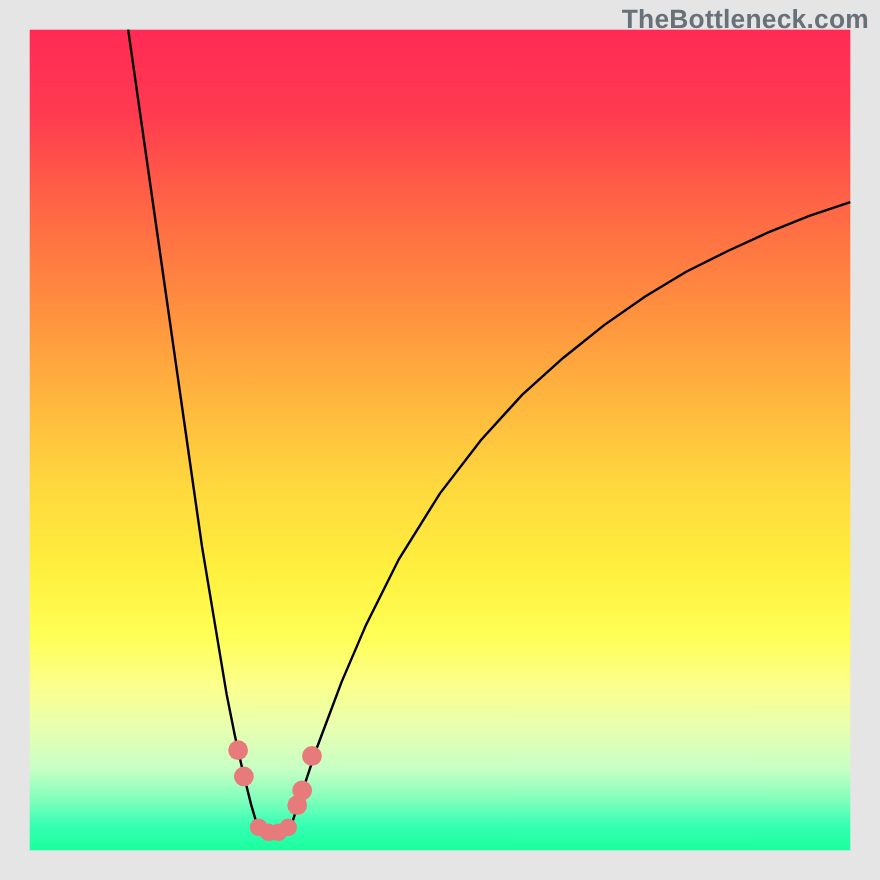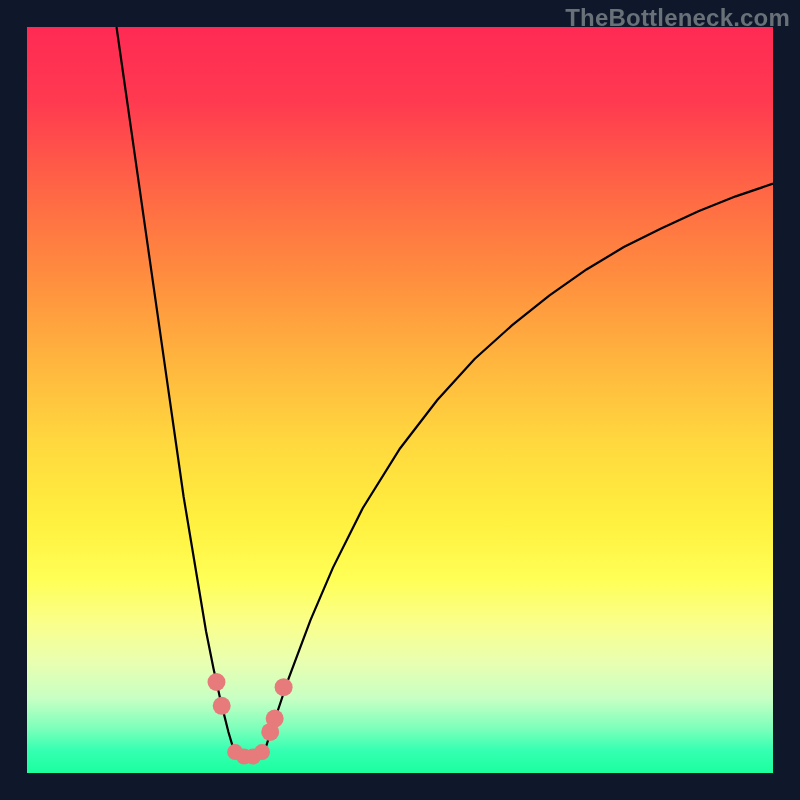--- a/index.html
+++ b/index.html
@@ -1,21 +1,21 @@
 <!DOCTYPE html>
 <html><head>
 <meta charset="utf-8">
 <style>
   * { margin: 0; padding: 0; box-sizing: border-box; }
   html, body { width: 800px; height: 800px; overflow: hidden; background: #000; }
   .frame {
     position: relative;
     width: 800px;
     height: 800px;
-    background: #0f172a;
+    background: #e5e5e5;
   }
   .plot-area {
     position: absolute;
     left: 27px;
     top: 27px;
     width: 746px;
     height: 746px;
     background: linear-gradient(to bottom,
       #ff2a54 0%,
       #ff3a50 10%,

